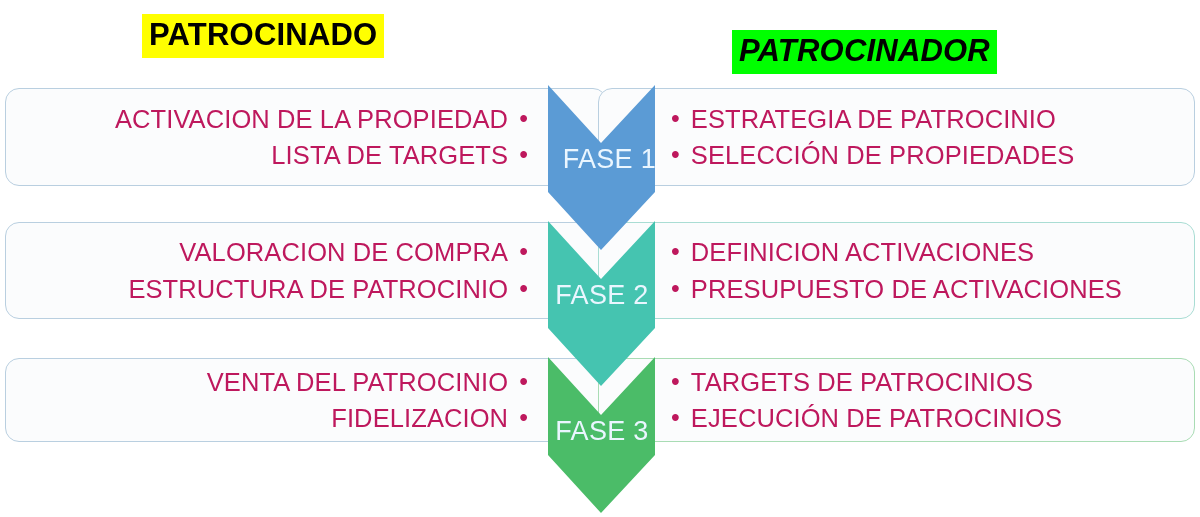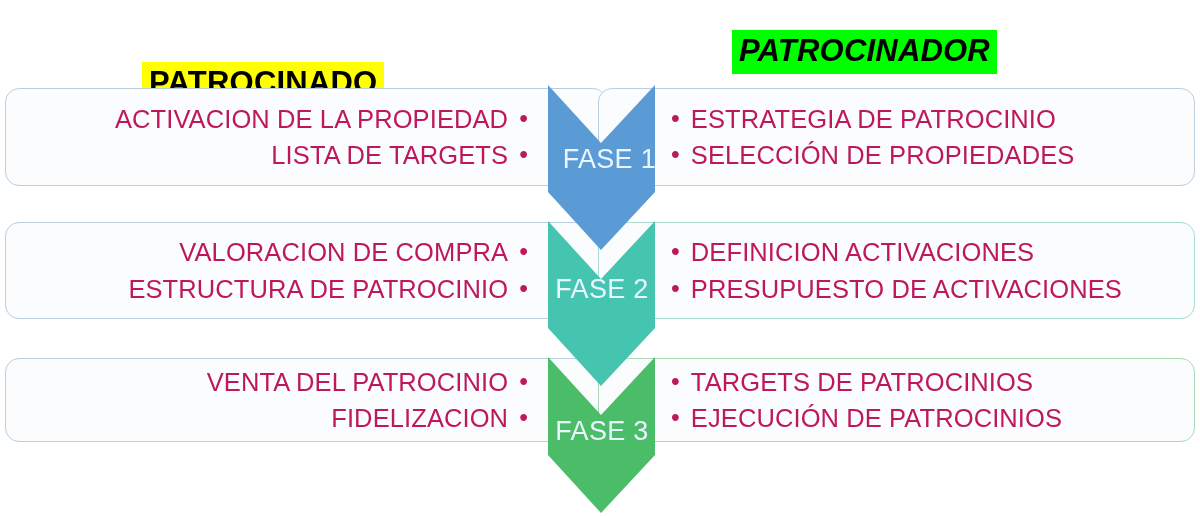--- a/index.html
+++ b/index.html
@@ -99,29 +99,29 @@
     width: 108px;
     text-align: center;
     color: #eaf6ff;
     font-size: 27px;
     line-height: 1;
     font-family: "Liberation Sans", sans-serif;
     letter-spacing: 0.3px;
     white-space: nowrap;
   }
   #chev-label-1 { left: 548px; top: 146px; text-align: right; }
-  #chev-label-2 { left: 548px; top: 276px; }
+  #chev-label-2 { left: 548px; top: 282px; }
   #chev-label-3 { left: 548px; top: 418px; }
 </style>
 </head>
 <body>
 
 <div id="stage">
 
-  <div class="header-label" id="hdr-left" style="background:#ffff00;margin-top:48px;">PATROCINADO</div>
+  <div class="header-label" id="hdr-left" style="background:#ffff00;">PATROCINADO</div>
 
   <div class="header-label" id="hdr-right" style="background:#00ff00;">PATROCINADOR</div>
 
   <div class="panel left r1">
     <div class="lines">
       <div class="line"><span>ACTIVACION DE LA PROPIEDAD</span><span class="bullet-dot">•</span></div>
       <div class="line"><span>LISTA DE TARGETS</span><span class="bullet-dot">•</span></div>
     </div>
   </div>
 

